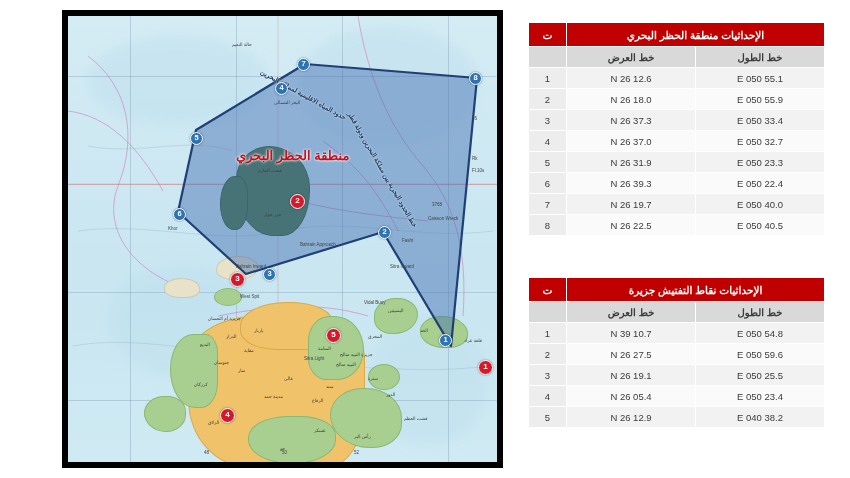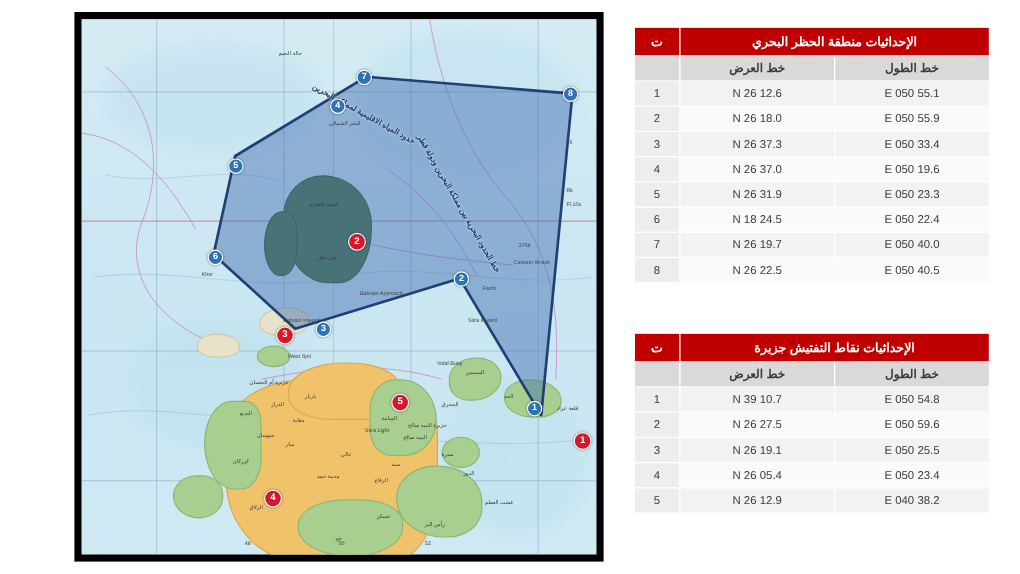--- a/index.html
+++ b/index.html
@@ -248,20 +248,21 @@
     <div class="land green" style="left:306px;top:282px;width:42px;height:34px;border-radius:50% 45% 55% 40%;"></div>
     <div class="land green" style="left:352px;top:300px;width:46px;height:30px;border-radius:45% 55% 40% 50%;"></div>
     <div class="land green" style="left:76px;top:380px;width:40px;height:34px;border-radius:50% 45% 50% 55%;"></div>
     <div class="land green" style="left:300px;top:348px;width:30px;height:24px;border-radius:50%;"></div>
     <div class="land green" style="left:146px;top:272px;width:26px;height:16px;border-radius:50%;"></div>
 
     <svg id="zone-polygon" viewBox="0 0 429 446" preserveAspectRatio="none">
       <polygon points="383,330 409,62 237,48 128,114 110,196 178,258 315,216 383,330" fill="#3f6bb0" fill-opacity="0.45" stroke="#1f3f75" stroke-width="2.2" stroke-linejoin="round"></polygon>
     </svg>
 
+    <div id="zone-title">منطقة الحظر البحري</div>
 
     <div class="diag-text" style="left:195px;top:52px;transform:rotate(29deg);">حدود المياه الاقليمية لمملكة البحرين</div>
     <div class="diag-text" style="left:285px;top:95px;transform:rotate(60deg);">خط الحدود البحرية بين مملكة البحرين ودولة قطر</div>
 
     <div class="map-label" style="left:396px;top:322px;">قلعة عراد</div>
     <div class="map-label" style="left:206px;top:84px;">البحر الشمالي</div>
     <div class="map-label" style="left:190px;top:152px;">فشت الجارم</div>
     <div class="map-label" style="left:164px;top:26px;">حالة النعيم</div>
     <div class="map-label" style="left:196px;top:196px;">جزر حوار</div>
     <div class="map-label" style="left:320px;top:292px;">البسيتين</div>
@@ -348,32 +349,32 @@
         <td class="val">E 050  55.9</td>
         <td class="val">N 26  18.0</td>
         <td class="idx">2</td>
       </tr>
       <tr>
         <td class="val">E 050  33.4</td>
         <td class="val">N 26  37.3</td>
         <td class="idx">3</td>
       </tr>
       <tr>
-        <td class="val">E 050  19.6</td>
+        <td class="val">E 050  32.7</td>
         <td class="val">N 26  37.0</td>
         <td class="idx">4</td>
       </tr>
       <tr>
         <td class="val">E 050  23.3</td>
         <td class="val">N 26  31.9</td>
         <td class="idx">5</td>
       </tr>
       <tr>
         <td class="val">E 050  22.4</td>
-        <td class="val">N 18  24.5</td>
+        <td class="val">N 26  39.3</td>
         <td class="idx">6</td>
       </tr>
       <tr>
         <td class="val">E 050  40.0</td>
         <td class="val">N 26  19.7</td>
         <td class="idx">7</td>
       </tr>
       <tr>
         <td class="val">E 050  40.5</td>
         <td class="val">N 26  22.5</td>

